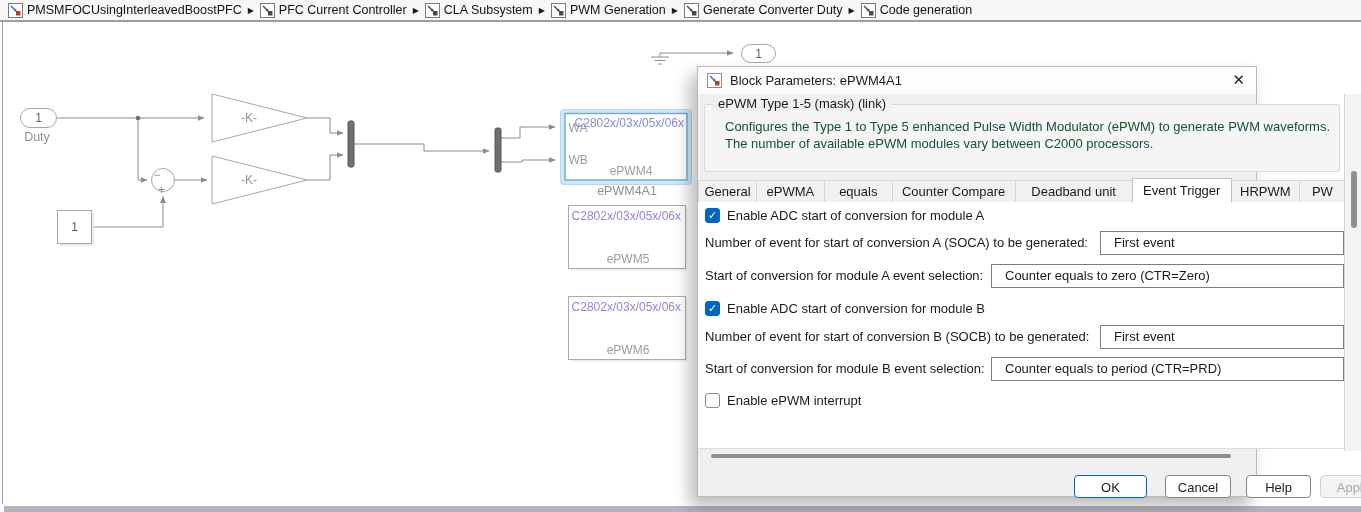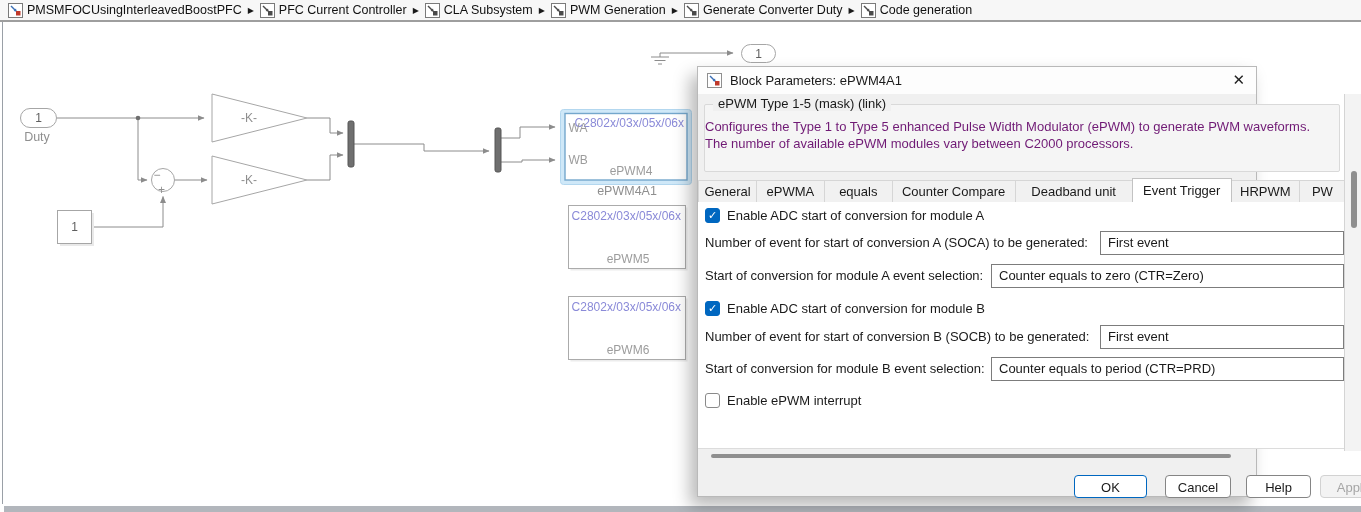--- a/index.html
+++ b/index.html
@@ -20,41 +20,41 @@
   .dialog{position:absolute;left:697px;top:66px;width:560px;height:431px;background:#f0f0f0;
           border:1px solid #b9b9b9;box-sizing:border-box;z-index:10;
           box-shadow:-7px 9px 16px rgba(0,0,0,.28);font-size:13px;color:#1a1a1a;}
   .dlg-title{position:absolute;left:0;top:0;right:0;height:27px;background:#fdfdfd;
              display:flex;align-items:center;gap:8px;padding-left:9px;}
   .dlg-title-text{font-size:13px;color:#1a1a1a;}
   .dlg-close{position:absolute;right:11px;top:4px;font-size:15px;color:#222;cursor:default;}
   .mask-frame{position:absolute;left:6px;top:37px;width:634px;height:66px;background:#f5f5f5;
               border:1px solid #d9d9d9;border-radius:2px;}
   .mask-title{position:absolute;left:8px;top:-9px;background:#f0f0f0;padding:0 5px;font-size:13px;}
-  .mask-desc{position:absolute;left:0;top:13px;width:614px;font-size:13px;line-height:17px;color:#701a75;}
+  .mask-desc{position:absolute;left:20px;top:13px;width:614px;font-size:13px;line-height:17px;color:#14532d;}
   .tabstrip{position:absolute;left:0;top:110px;width:647px;height:25px;display:flex;
             align-items:flex-end;border-bottom:1px solid #c6c6c6;overflow:hidden;}
   .tab{box-sizing:border-box;height:22px;line-height:21px;text-align:center;background:#f1f1f1;
        border:1px solid #d6d6d6;border-bottom:none;margin-right:-1px;white-space:nowrap;
        overflow:hidden;cursor:default;}
   .tab.active{height:25px;line-height:24px;background:#fff;border:1px solid #c2c2c2;
               border-bottom:1px solid #fff;margin-bottom:-1px;position:relative;z-index:2;}
   .panel{position:absolute;left:0;top:135px;width:646px;height:246px;background:#fff;
          border-bottom:1px solid #dcdcdc;}
   .drow{position:absolute;left:0;width:646px;height:24px;}
   .cb{position:absolute;left:7px;top:0;width:15px;height:15px;border:1px solid #8a8a8a;
       border-radius:3px;background:#fff;box-sizing:border-box;display:flex;align-items:center;
       justify-content:center;}
   .cb .mark{display:none;font-size:11px;color:#fff;line-height:1;}
   .cb[data-checked="true"]{background:#0067c0;border-color:#0067c0;}
   .cb[data-checked="true"] .mark{display:block;}
   .cb-label{position:absolute;left:29px;top:0;line-height:15px;}
   .flabel{position:absolute;left:7px;top:0;line-height:24px;}
   .combo{position:absolute;top:0;height:24px;box-sizing:border-box;background:#fff;
-         border:1px solid #7c7c7c;line-height:22px;padding-left:7px;overflow:hidden;
+         border:1px solid #7c7c7c;line-height:22px;padding-left:13px;overflow:hidden;
          white-space:nowrap;cursor:default;}
   .vscroll{position:absolute;left:646px;top:27px;width:17px;height:357px;background:#f3f3f3;
            border-left:1px solid #d4d4d4;}
   .vthumb{position:absolute;left:6px;top:77px;width:6px;height:57px;background:#8f8f8f;border-radius:3px;}
   .hscroll{position:absolute;left:13px;top:387px;width:520px;height:4px;background:#8f8f8f;border-radius:2px;}
   .btn{position:absolute;top:408px;height:23px;box-sizing:border-box;background:#fff;
        border:1px solid #858585;border-radius:4px;font-size:13px;color:#1a1a1a;
        font-family:"Liberation Sans",sans-serif;text-align:center;line-height:21px;cursor:default;margin-left:33px;}
   .btn.primary{border:1px solid #0067c0;}
   .btn.disabled{background:#f3f3f3;border:1px solid #d2d2d2;color:#a6a6a6;}

